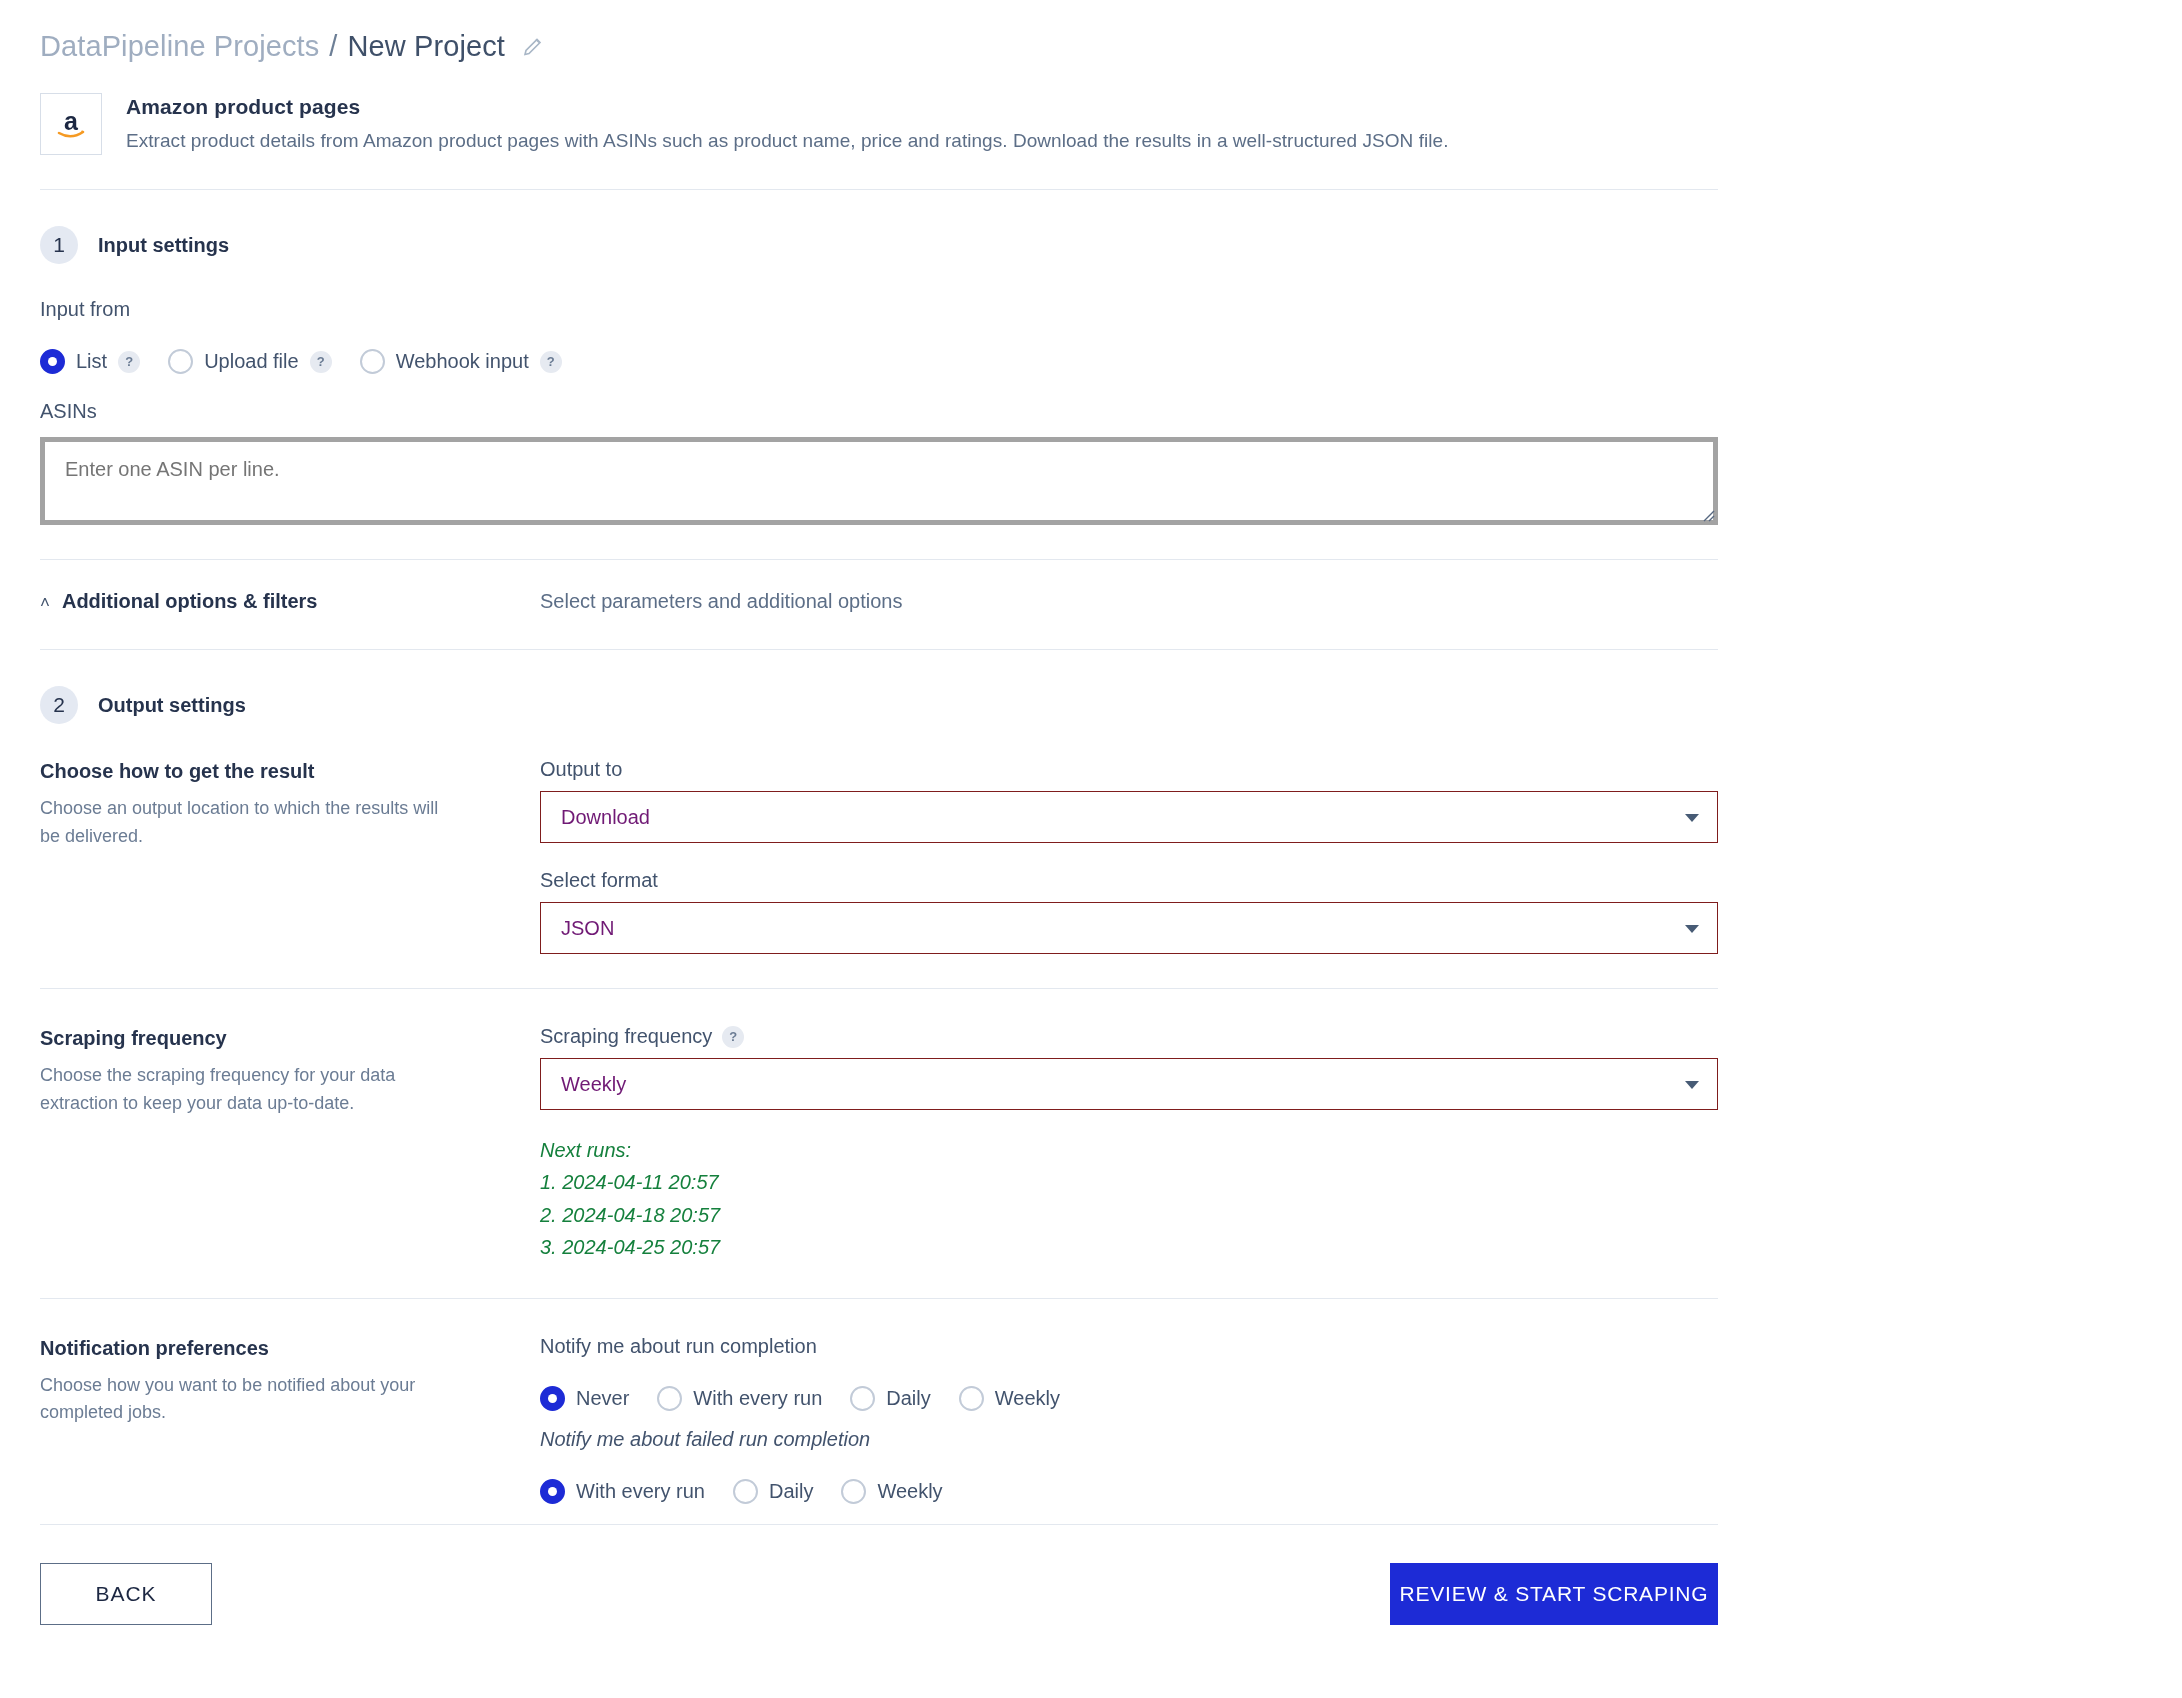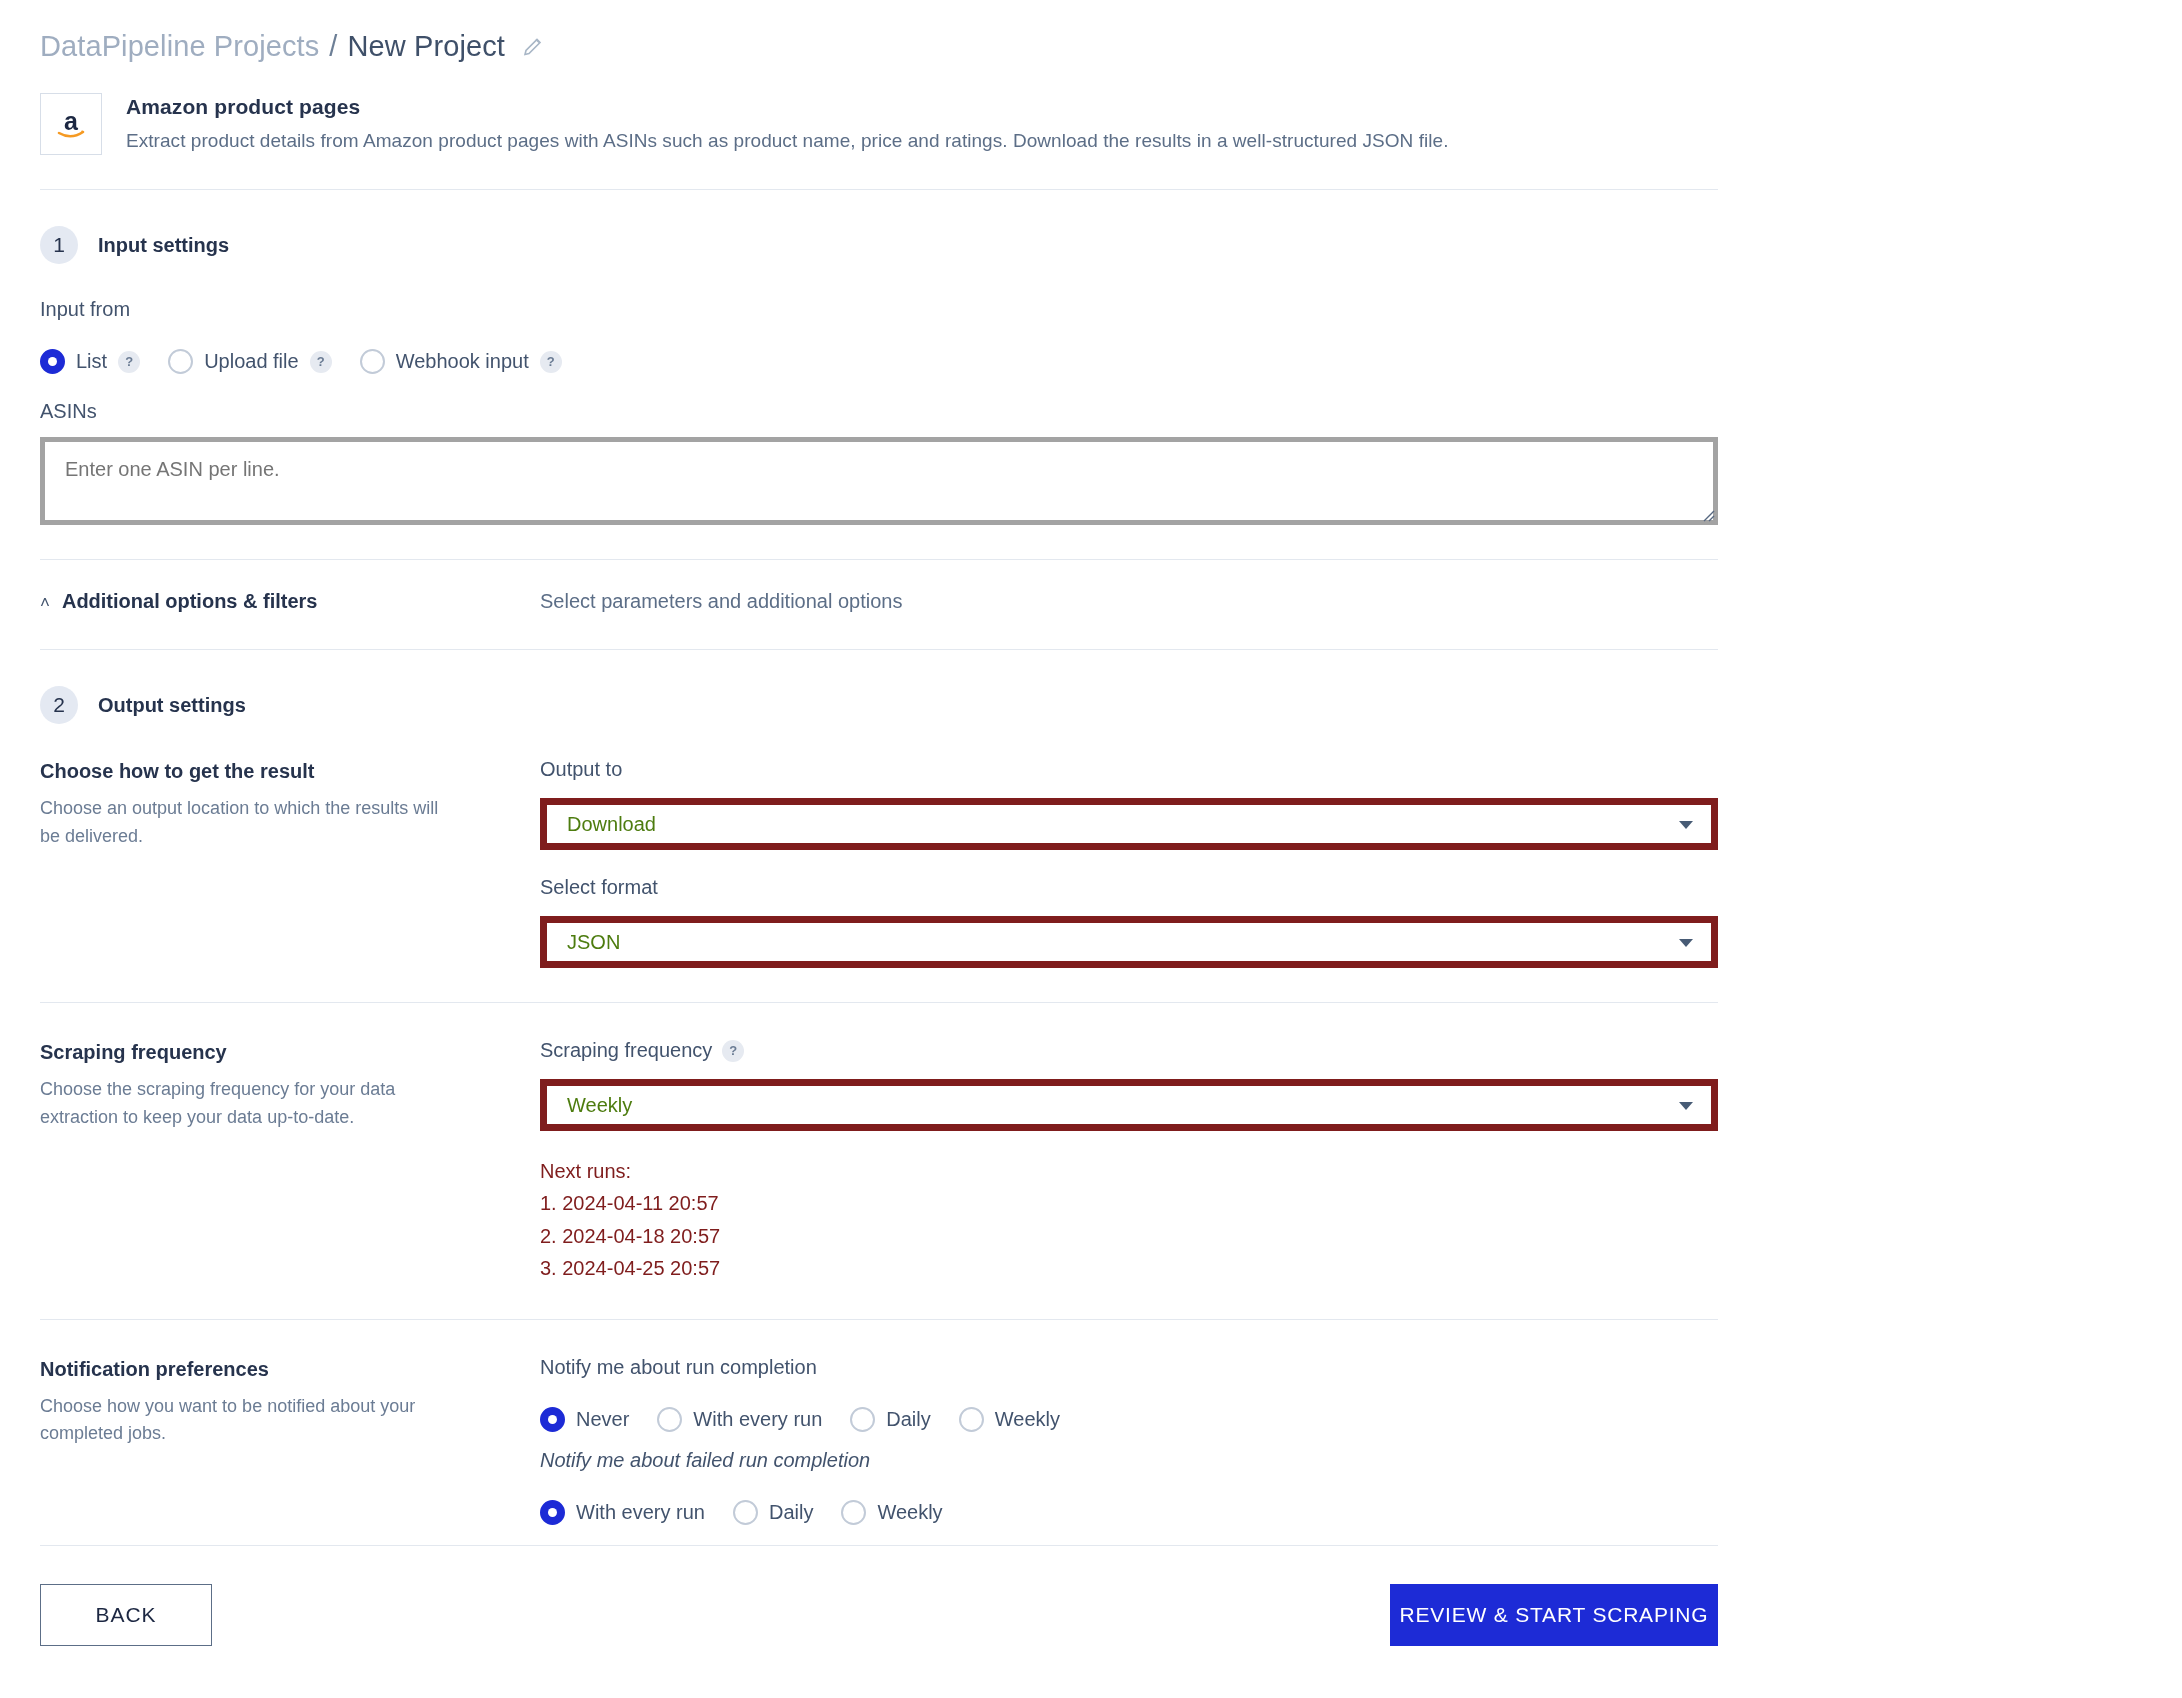--- a/index.html
+++ b/index.html
@@ -82,32 +82,32 @@
   .textarea-wrap { position: relative; margin-top: 14px; }
   .textarea {
     width: 100%; height: 88px; border: 5px solid #a3a3a3; background: #fff;
     font-size: 20px; color: #a7b3c4; padding: 16px 20px;
     font-family: "Liberation Sans", sans-serif; resize: none; display: block;
   }
   .resize-grip { position: absolute; right: 3px; bottom: 3px; line-height: 0; pointer-events: none; }
 
   
   .select {
-    position: relative; width: 100%; height: 52px; border: 7px solid #7f1d1d;
-    background: #fff; margin-top: 17px; display: flex; align-items: center;
-    padding: 0 20px; font-size: 20px; color: #4d7c0f;
+    position: relative; width: 100%; height: 52px; border: 1px solid #7f1d1d;
+    background: #fff; margin-top: 10px; display: flex; align-items: center;
+    padding: 0 20px; font-size: 20px; color: #701a75;
   }
   .select .caret {
     position: absolute; right: 18px; top: 50%; margin-top: -3px;
     width: 0; height: 0; border-left: 7px solid transparent;
     border-right: 7px solid transparent; border-top: 8px solid #475b75;
   }
 
   
-  .next-runs { margin-top: 24px; font-size: 20px; color: #7f1d1d; line-height: 1.62; }
+  .next-runs { margin-top: 24px; font-size: 20px; color: #15803d; line-height: 1.62; font-style: italic; }
 
   
   .collapse-row { display: flex; align-items: flex-start; padding: 30px 0 36px 0; }
   .collapse-left { width: 500px; flex: 0 0 500px; display: flex; align-items: center; gap: 12px; }
   .chev { color: #42536d; font-size: 17px; line-height: 1; margin-top: 2px; }
   .collapse-title { font-size: 20px; font-weight: bold; color: #26334d; }
   .collapse-hint { font-size: 20px; color: #5c6e87; }
 
   
   .footer { display: flex; align-items: center; justify-content: space-between; padding-top: 38px; }

